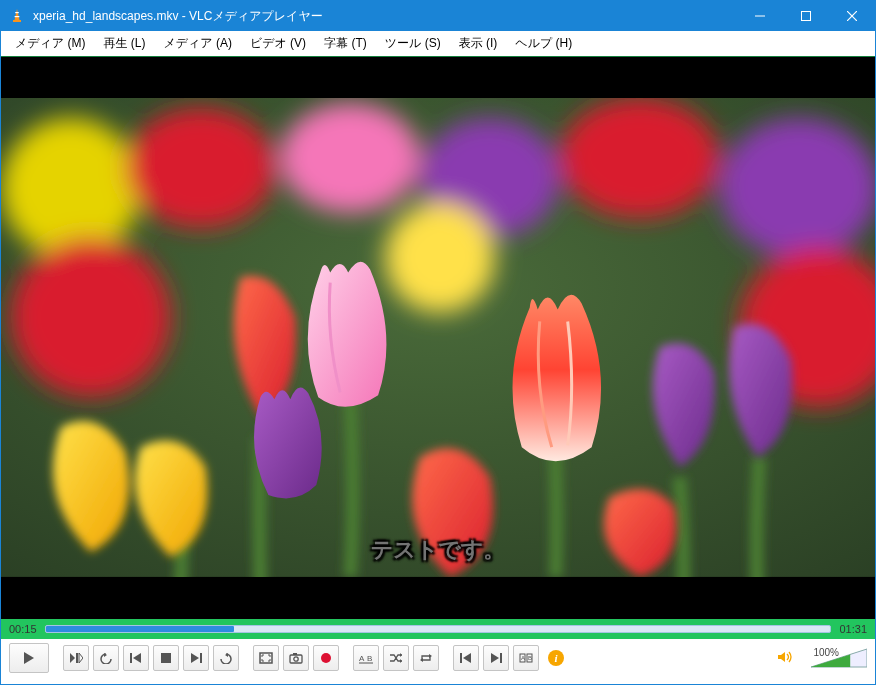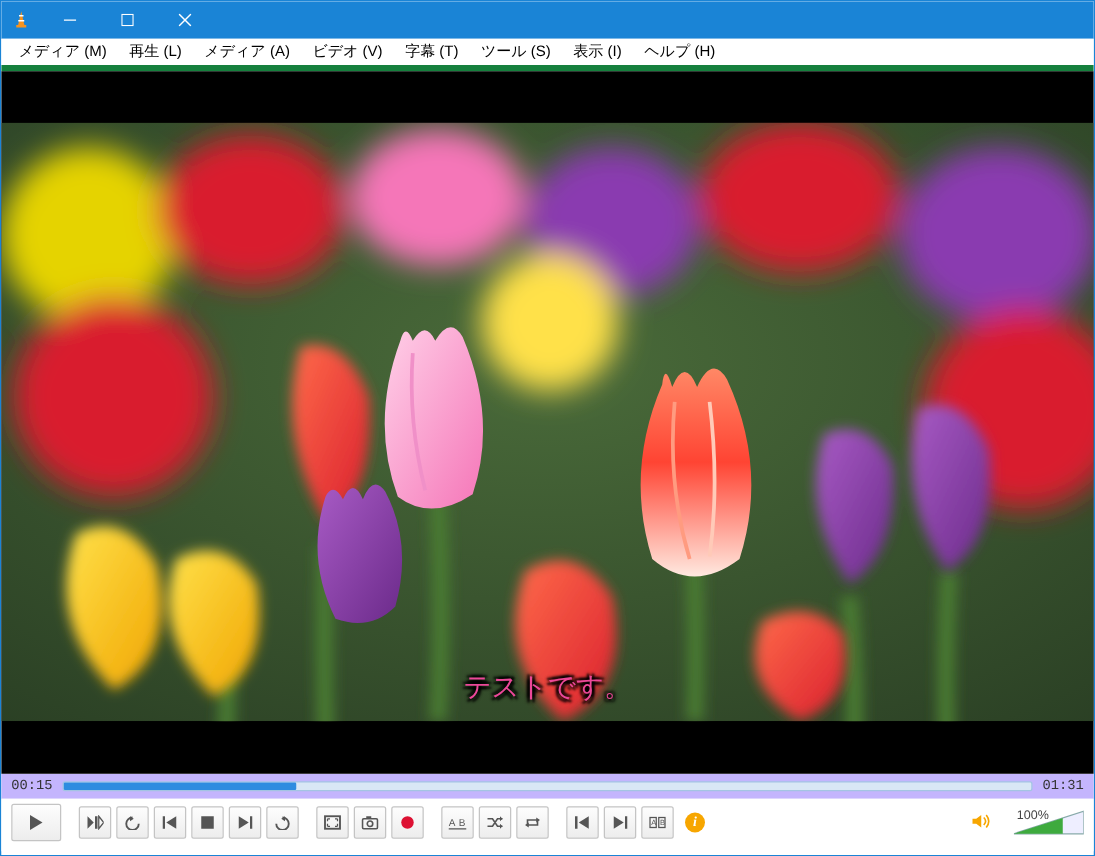--- a/index.html
+++ b/index.html
@@ -26,21 +26,21 @@
 }
 .titlebar .title { flex: 1; font-size: 12px; }
 .titlebar .win-btns { display: flex; }
 .titlebar .win-btn {
   width: 46px; height: 30px;
   display: flex; align-items: center; justify-content: center;
   color: #fff;
 }
 .menubar {
   background: #fff;
-  border-bottom: 5px solid #15803d;
+  border-bottom: 1px solid #15803d;
   height: 26px;
   display: flex;
   align-items: center;
   padding: 0 6px;
   gap: 2px;
 }
 .menubar .menu-item {
   padding: 3px 8px;
   font-size: 12px;
   cursor: default;
@@ -62,32 +62,31 @@
 }
 .tulips {
   position: absolute;
   inset: 0;
 }
 .subtitle {
   position: absolute;
   bottom: 54px;
   left: 50%;
   transform: translateX(-50%);
-  color: #ec4899;
+  color: #737373;
   font-size: 22px;
-  font-weight: normal;
+  font-weight: bold;
   text-shadow: 0 0 4px #000, 2px 2px 2px #000, -2px -2px 2px #000, 2px -2px 2px #000, -2px 2px 2px #000;
 }
 .seek-row {
   display: flex;
   align-items: center;
   padding: 4px 8px;
   gap: 8px;
-  background: #c4b5fd;
-  font-family: Liberation Mono, monospace;
+  background: #22c55e;
 }
 .time { font-size: 11px; color: #333; }
 .seek-track {
   flex: 1;
   height: 8px;
   background: #d9e7f5;
   border: 1px solid #a4c4e3;
   border-radius: 2px;
   position: relative;
 }
@@ -138,20 +137,21 @@
 
 <div class="titlebar">
   <span class="icon-cone">
     <svg viewBox="0 0 16 16">
         <path d="M8 1 L10.5 12 L5.5 12 Z" fill="#f7931e"></path>
         <rect x="4" y="12" width="8" height="2" fill="#f7931e"></rect>
         <rect x="6.2" y="4" width="3.6" height="1.2" fill="#fff"></rect>
         <rect x="5.6" y="8" width="4.8" height="1.2" fill="#fff"></rect>
       </svg>
   </span>
+  <span class="title">xperia_hd_landscapes.mkv - VLCメディアプレイヤー</span>
   <div class="win-btns">
     <div class="win-btn">
         <svg width="10" height="10">
           <line x1="0" y1="5" x2="10" y2="5" stroke="#fff" stroke-width="1"></line>
         </svg>
       </div>
     <div class="win-btn">
         <svg width="10" height="10">
           <rect x="0.5" y="0.5" width="9" height="9" fill="none" stroke="#fff" stroke-width="1"></rect>
         </svg>

